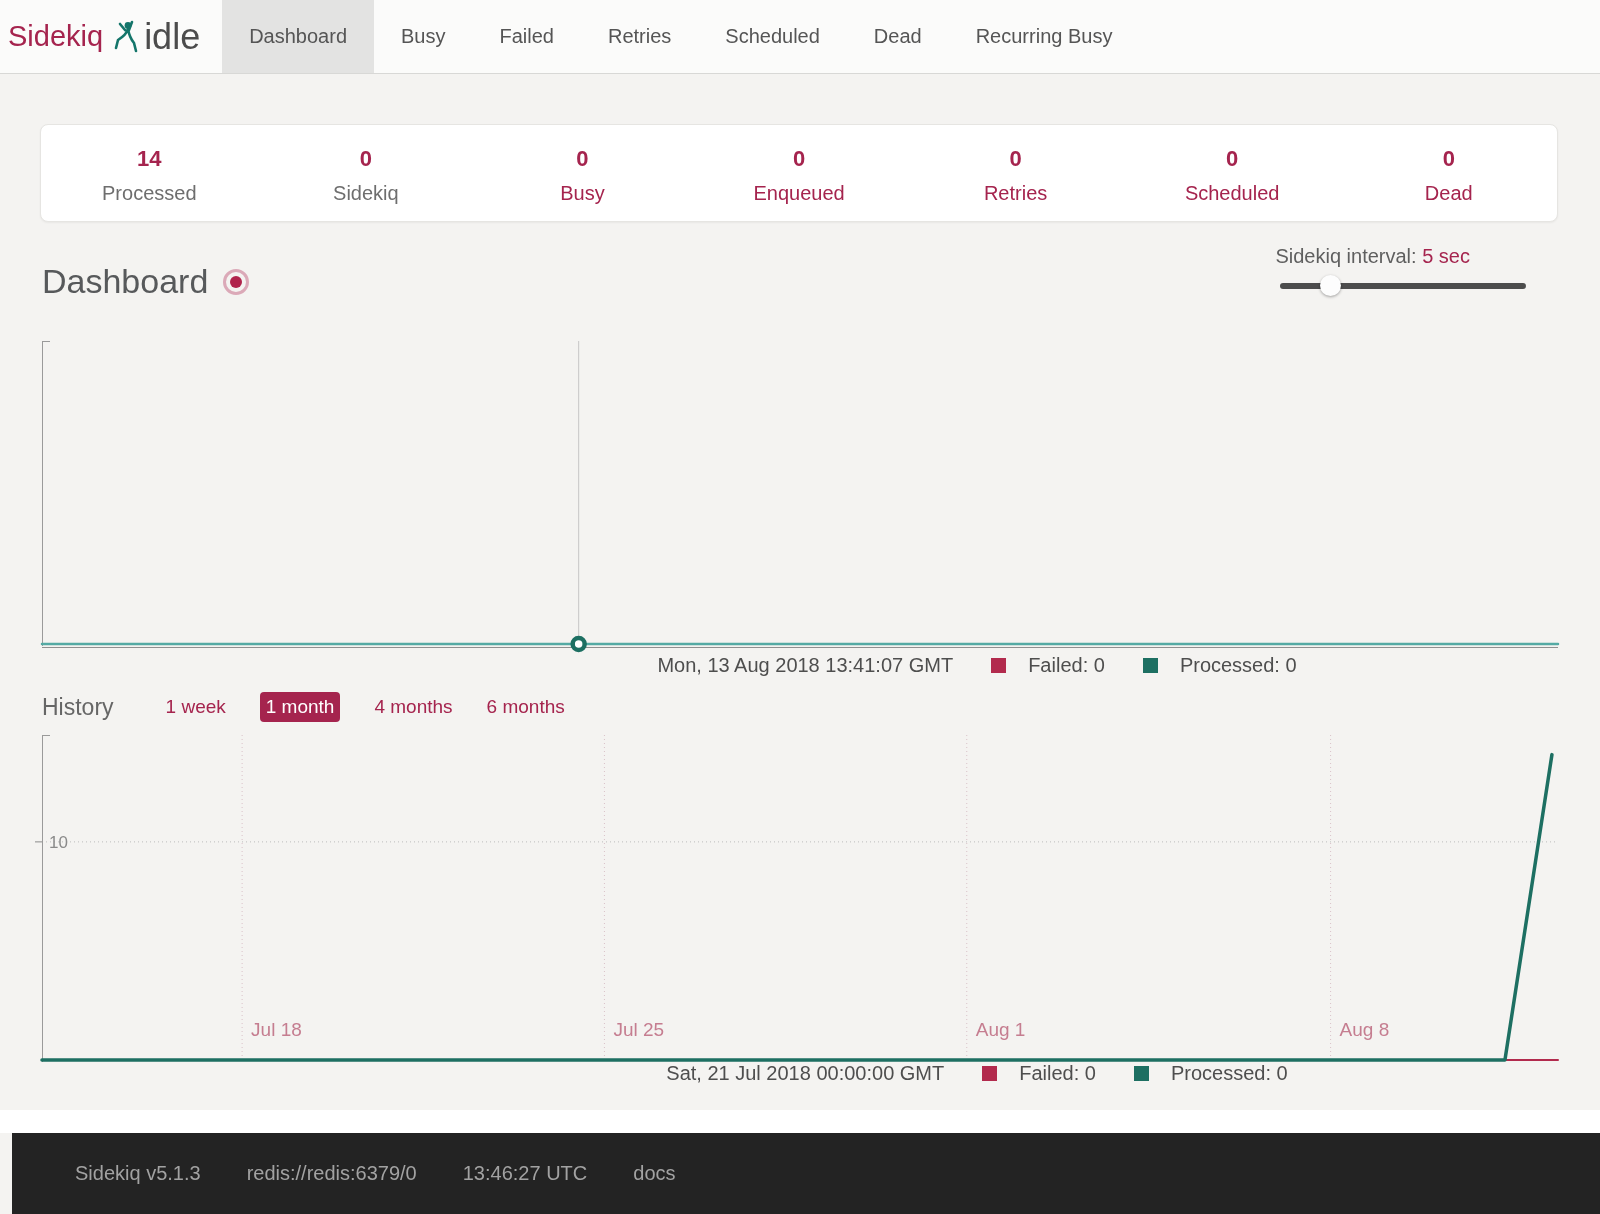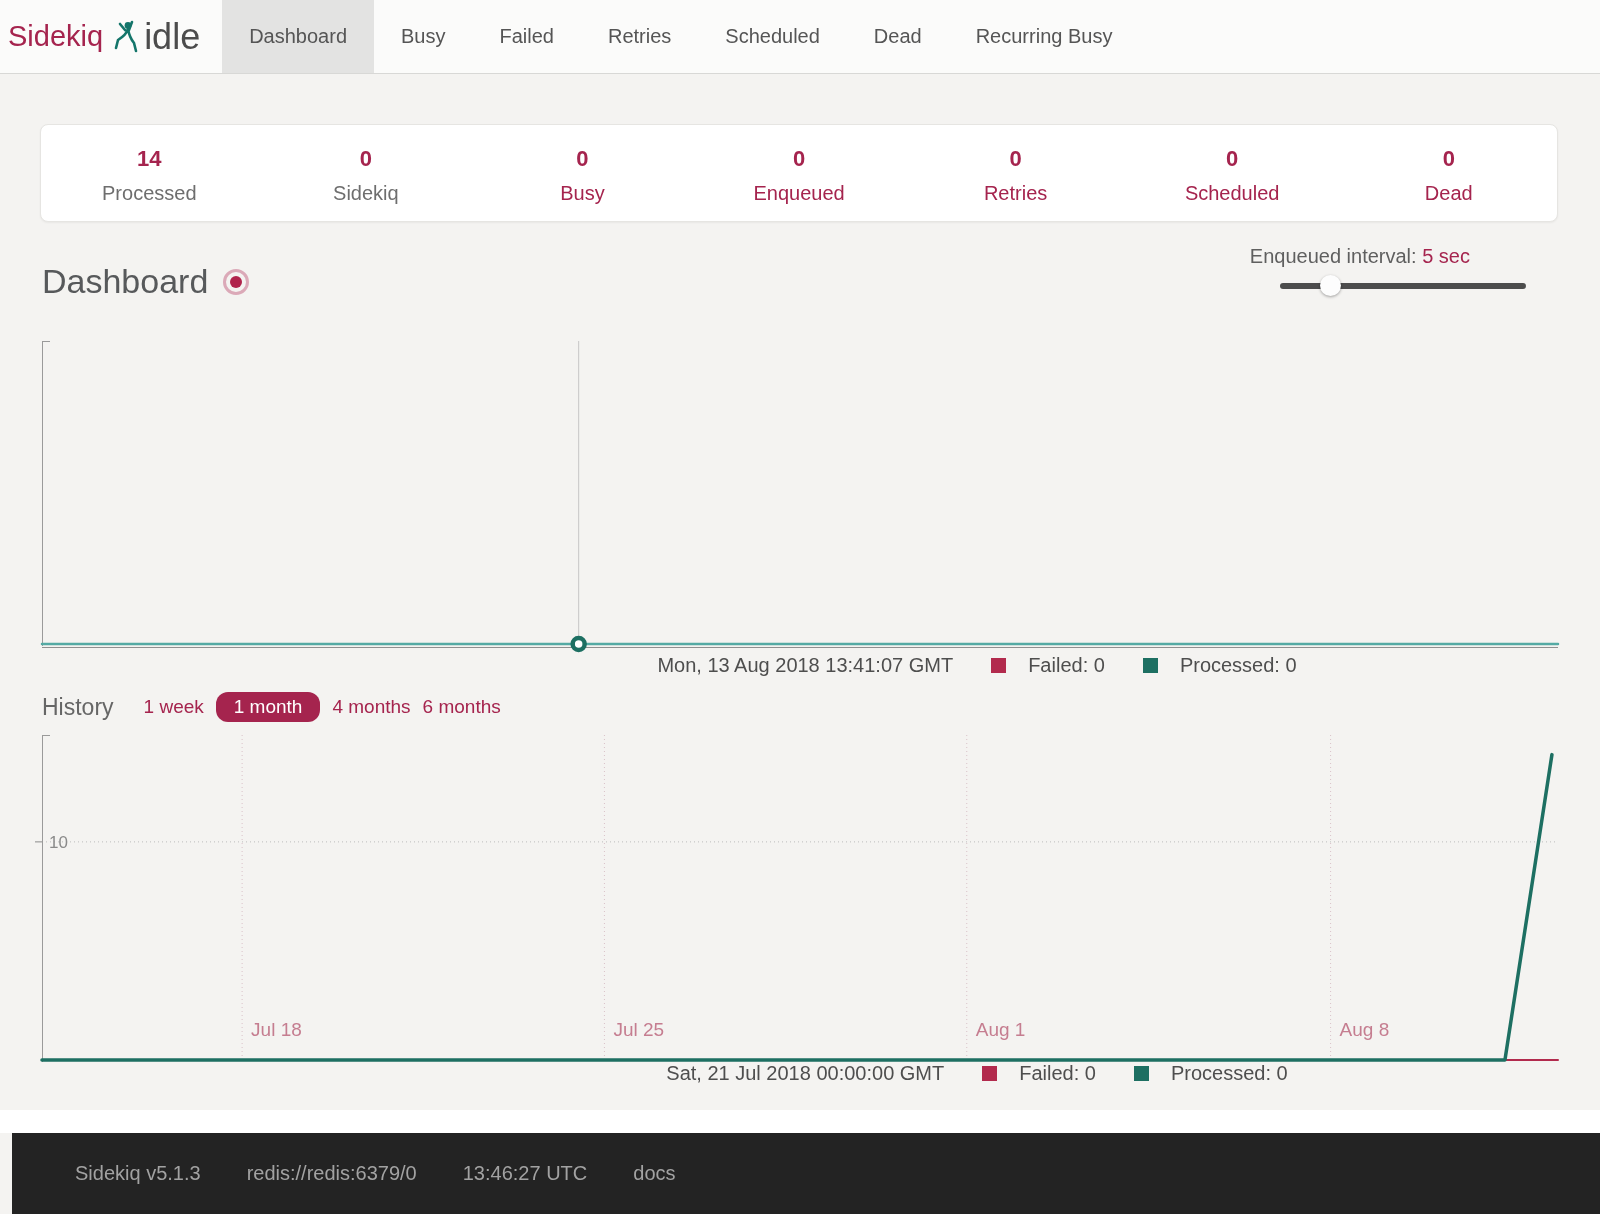--- a/index.html
+++ b/index.html
@@ -55,24 +55,24 @@
   .legend-row{position:absolute;left:42px;width:1516px;display:flex;
     justify-content:center;align-items:center;gap:38px;font-size:20px;color:#4e4e4e;
     transform:translateX(177px)}
   .legend-item{display:flex;align-items:center;gap:22px}
   .sq{width:15px;height:15px;flex:none}
   .sq.failed{background:var(--failed)}
   .sq.processed{background:var(--teal-dark)}
   #rt-legend{top:654px}
   #hist-legend{top:1062px}
   
-  .history-head{position:absolute;left:42px;top:692px;display:flex;align-items:center;gap:12px}
+  .history-head{position:absolute;left:42px;top:692px;display:flex;align-items:center;gap:34px}
   .history-title{font-size:23px;color:#666;margin-right:18px}
   .range{font-size:19px;color:var(--accent);cursor:pointer}
-  .range.active{background:var(--accent);color:#fff;padding:4px 18px;border-radius:12px}
+  .range.active{background:var(--accent);color:#fff;padding:4px 6px;border-radius:4px}
   
   .pre-footer{position:absolute;left:0;top:1110px;width:1600px;height:23px;background:#ffffff}
   .footer{position:absolute;left:12px;top:1133px;width:1600px;height:81px;background:#232323;
     display:flex;align-items:center;gap:46px;padding-left:63px;font-size:20px;color:#a2a2a2}
   .footer a{color:#a2a2a2;text-decoration:none;cursor:pointer}
 </style>
 </head>
 <body>
 
 <div class="navbar">
@@ -127,21 +127,21 @@
     <div class="lbl">Dead</div>
   </div>
 </div>
 
 <div class="page-head">
   <h1 class="page-title">Dashboard</h1>
   <span class="beacon"></span>
 </div>
 
 <div class="polling">
-  <span>Enqueued interval:</span>
+  <span>Sidekiq interval:</span>
   <span class="val">5 sec</span>
 </div>
 <div class="slider">
   <div class="slider-thumb"></div>
 </div>
 
 <svg id="rt-svg" width="1532" height="318">
     <line x1="8.5" y1="4" x2="8.5" y2="309" stroke="#9a9a9a"></line>
     <line x1="8.5" y1="4.5" x2="16" y2="4.5" stroke="#9a9a9a"></line>
     <line x1="8" y1="310.5" x2="1524" y2="310.5" stroke="#8f8f8f"></line>

